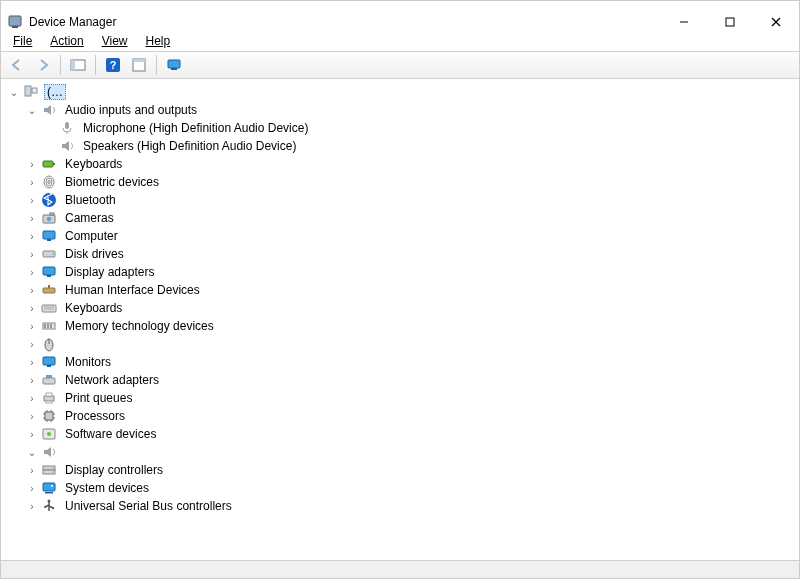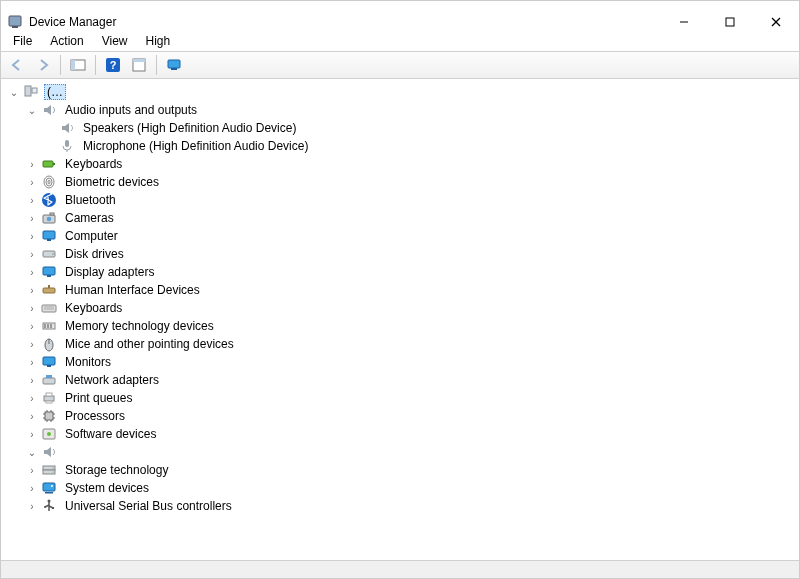--- a/index.html
+++ b/index.html
@@ -39,20 +39,21 @@
     display: inline-flex; align-items: center; justify-content: center;
     cursor: default;
   }
   
   .menubar {
     height: 20px;
     display: flex;
     align-items: center;
     padding: 0 4px;
     gap: 2px;
+    text-decoration: underline;
   }
   .menubar .menu-item {
     padding: 2px 8px;
     cursor: default;
   }
   
   .toolbar {
     height: 28px;
     display: flex;
     align-items: center;
@@ -280,21 +281,21 @@
         <line x1="1" y1="1" x2="9" y2="9" stroke="#000" stroke-width="1.2"></line>
         <line x1="9" y1="1" x2="1" y2="9" stroke="#000" stroke-width="1.2"></line>
       </svg>
     </span>
 </div>
 
 <div class="menubar">
   <span class="menu-item">File</span>
   <span class="menu-item">Action</span>
   <span class="menu-item">View</span>
-  <span class="menu-item">High</span>
+  <span class="menu-item">Help</span>
 </div>
 
 <div class="toolbar">
   <span class="tbtn disabled" title="Back">
       <svg width="16" height="16">
         <use href="#i-arrow-left"></use>
       </svg>
     </span>
   <span class="tbtn disabled" title="Forward">
       <svg width="16" height="16">
@@ -350,37 +351,37 @@
                   </svg>
                 </span>
               <span class="node-label">Audio inputs and outputs</span>
             </div>
             <ul>
               <li>
                   <div class="row">
                 <span class="toggle none"></span>
                 <span class="node-icon">
                       <svg width="16" height="16">
+                        <use href="#i-mic"></use>
+                      </svg>
+                    </span>
+                <span class="node-label">Microphone (High Definition Audio Device)</span>
+              </div>
+                </li>
+              <li>
+                  <div class="row">
+                <span class="toggle none"></span>
+                <span class="node-icon">
+                      <svg width="16" height="16">
                         <use href="#i-speaker"></use>
                       </svg>
                     </span>
                 <span class="node-label">Speakers (High Definition Audio Device)</span>
               </div>
                 </li>
-              <li>
-                  <div class="row">
-                <span class="toggle none"></span>
-                <span class="node-icon">
-                      <svg width="16" height="16">
-                        <use href="#i-mic"></use>
-                      </svg>
-                    </span>
-                <span class="node-label">Microphone (High Definition Audio Device)</span>
-              </div>
-                </li>
             </ul>
           </li>
 
           <li>
               <div class="row">
                 <span class="toggle">›</span>
                 <span class="node-icon">
                   <svg width="16" height="16">
                     <use href="#i-battery"></use>
                   </svg>
@@ -488,21 +489,20 @@
               </div>
             </li>
           <li>
               <div class="row">
                 <span class="toggle">›</span>
                 <span class="node-icon">
                   <svg width="16" height="16">
                     <use href="#i-mouse"></use>
                   </svg>
                 </span>
-                <span class="node-label">Mice and other pointing devices</span>
               </div>
             </li>
           <li>
               <div class="row">
                 <span class="toggle">›</span>
                 <span class="node-icon">
                   <svg width="16" height="16">
                     <use href="#i-monitor"></use>
                   </svg>
                 </span>
@@ -565,21 +565,21 @@
             </div>
           </li>
           <li>
               <div class="row">
                 <span class="toggle">›</span>
                 <span class="node-icon">
                   <svg width="16" height="16">
                     <use href="#i-storage"></use>
                   </svg>
                 </span>
-                <span class="node-label">Storage technology</span>
+                <span class="node-label">Display controllers</span>
               </div>
             </li>
           <li>
               <div class="row">
                 <span class="toggle">›</span>
                 <span class="node-icon">
                   <svg width="16" height="16">
                     <use href="#i-system"></use>
                   </svg>
                 </span>

